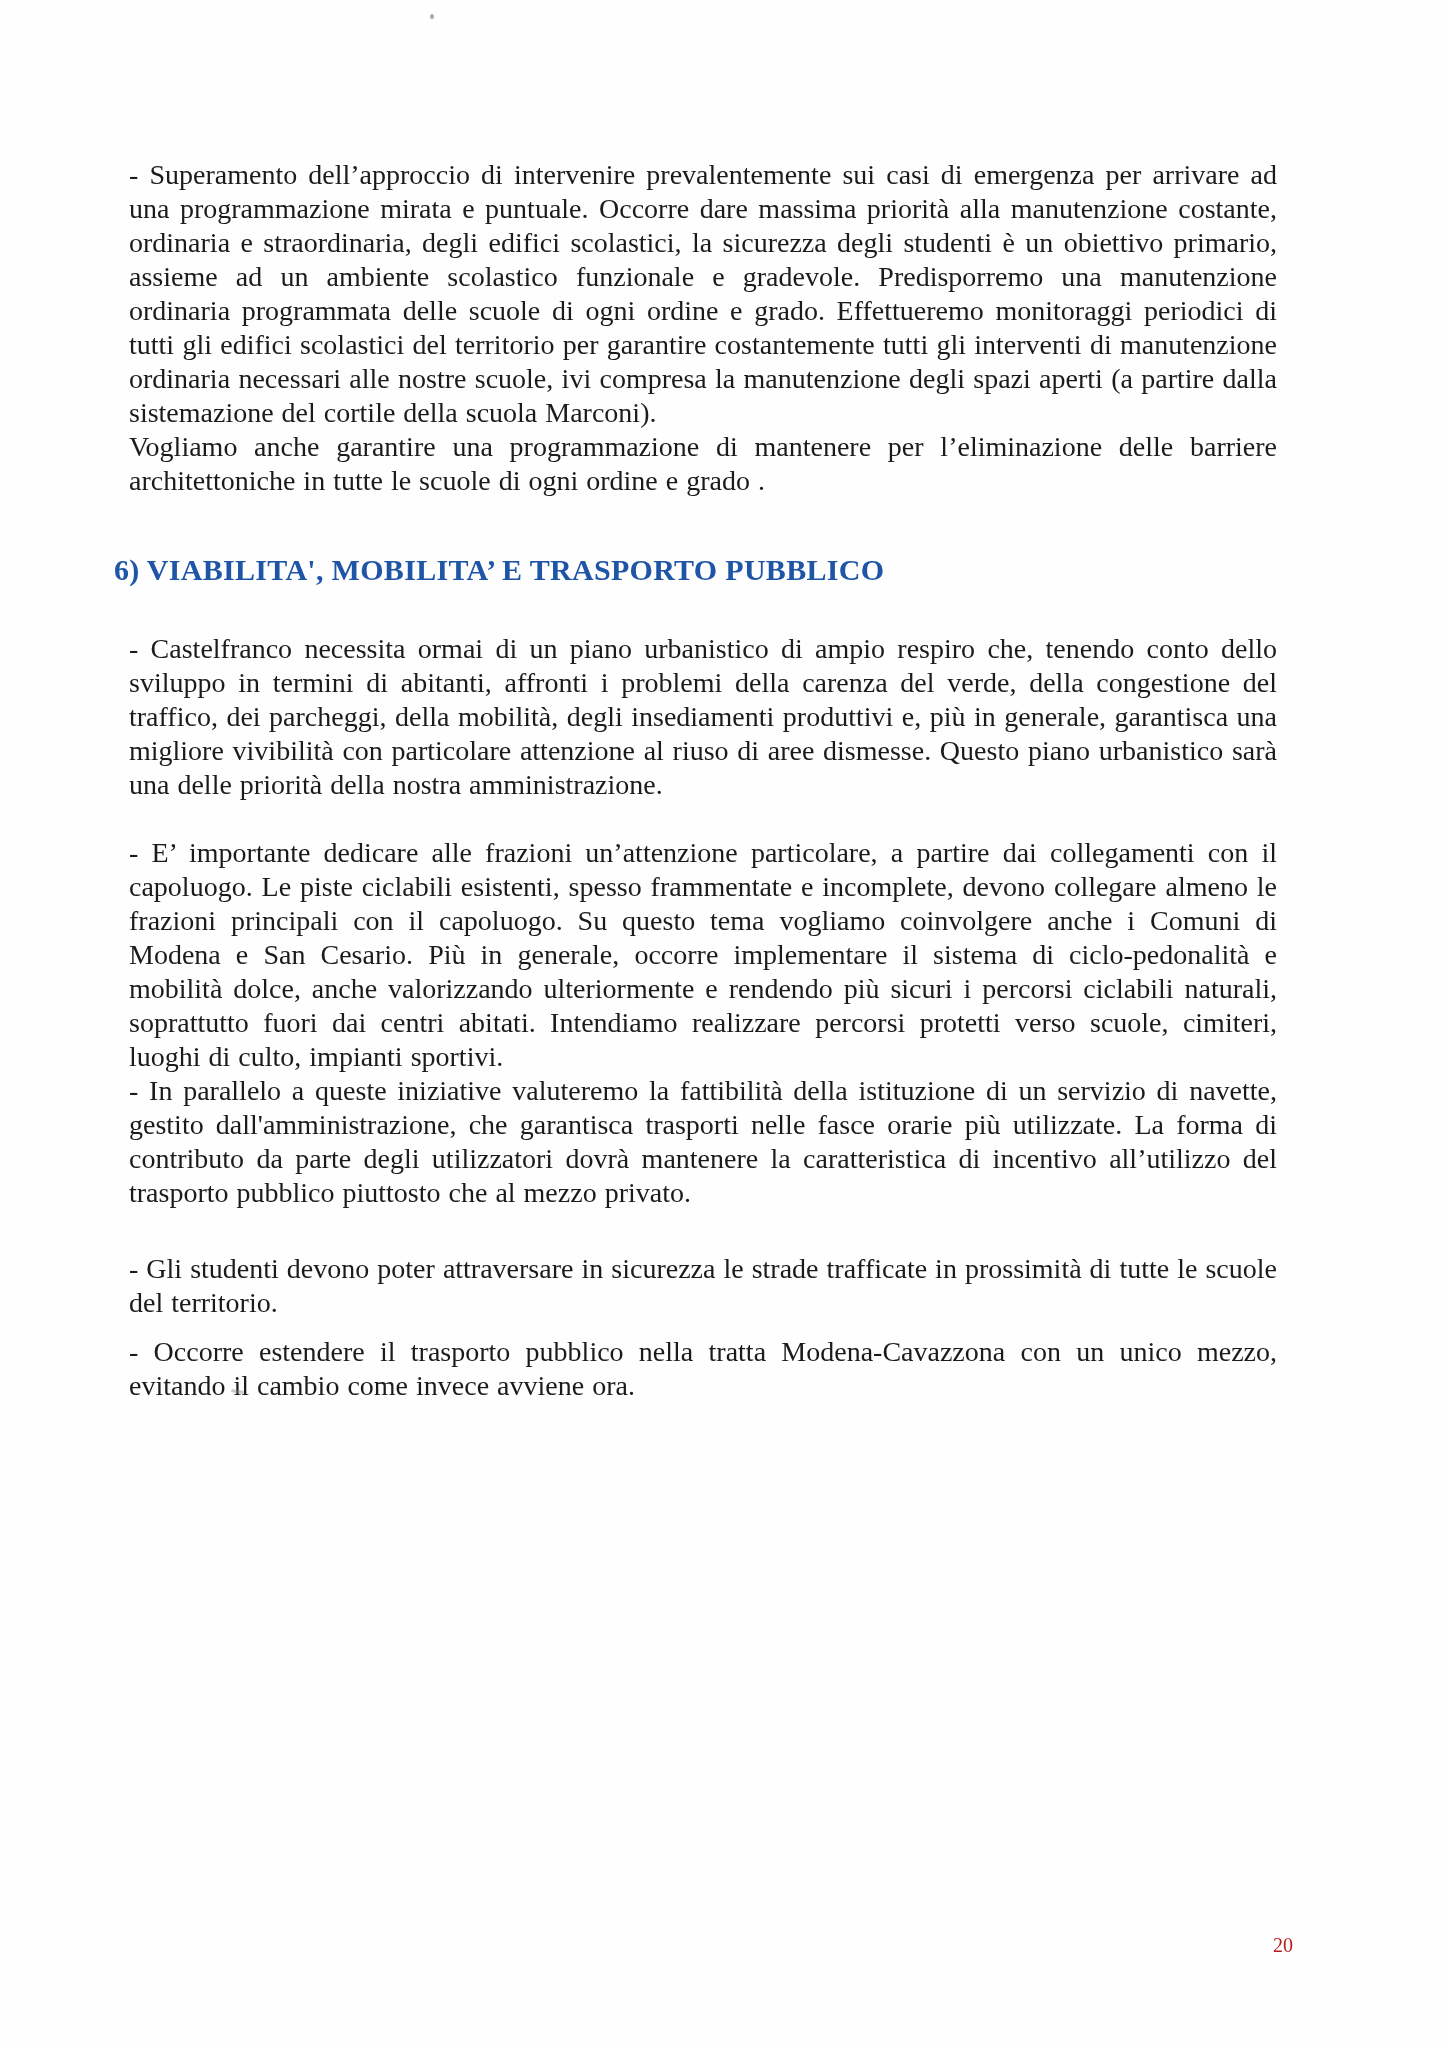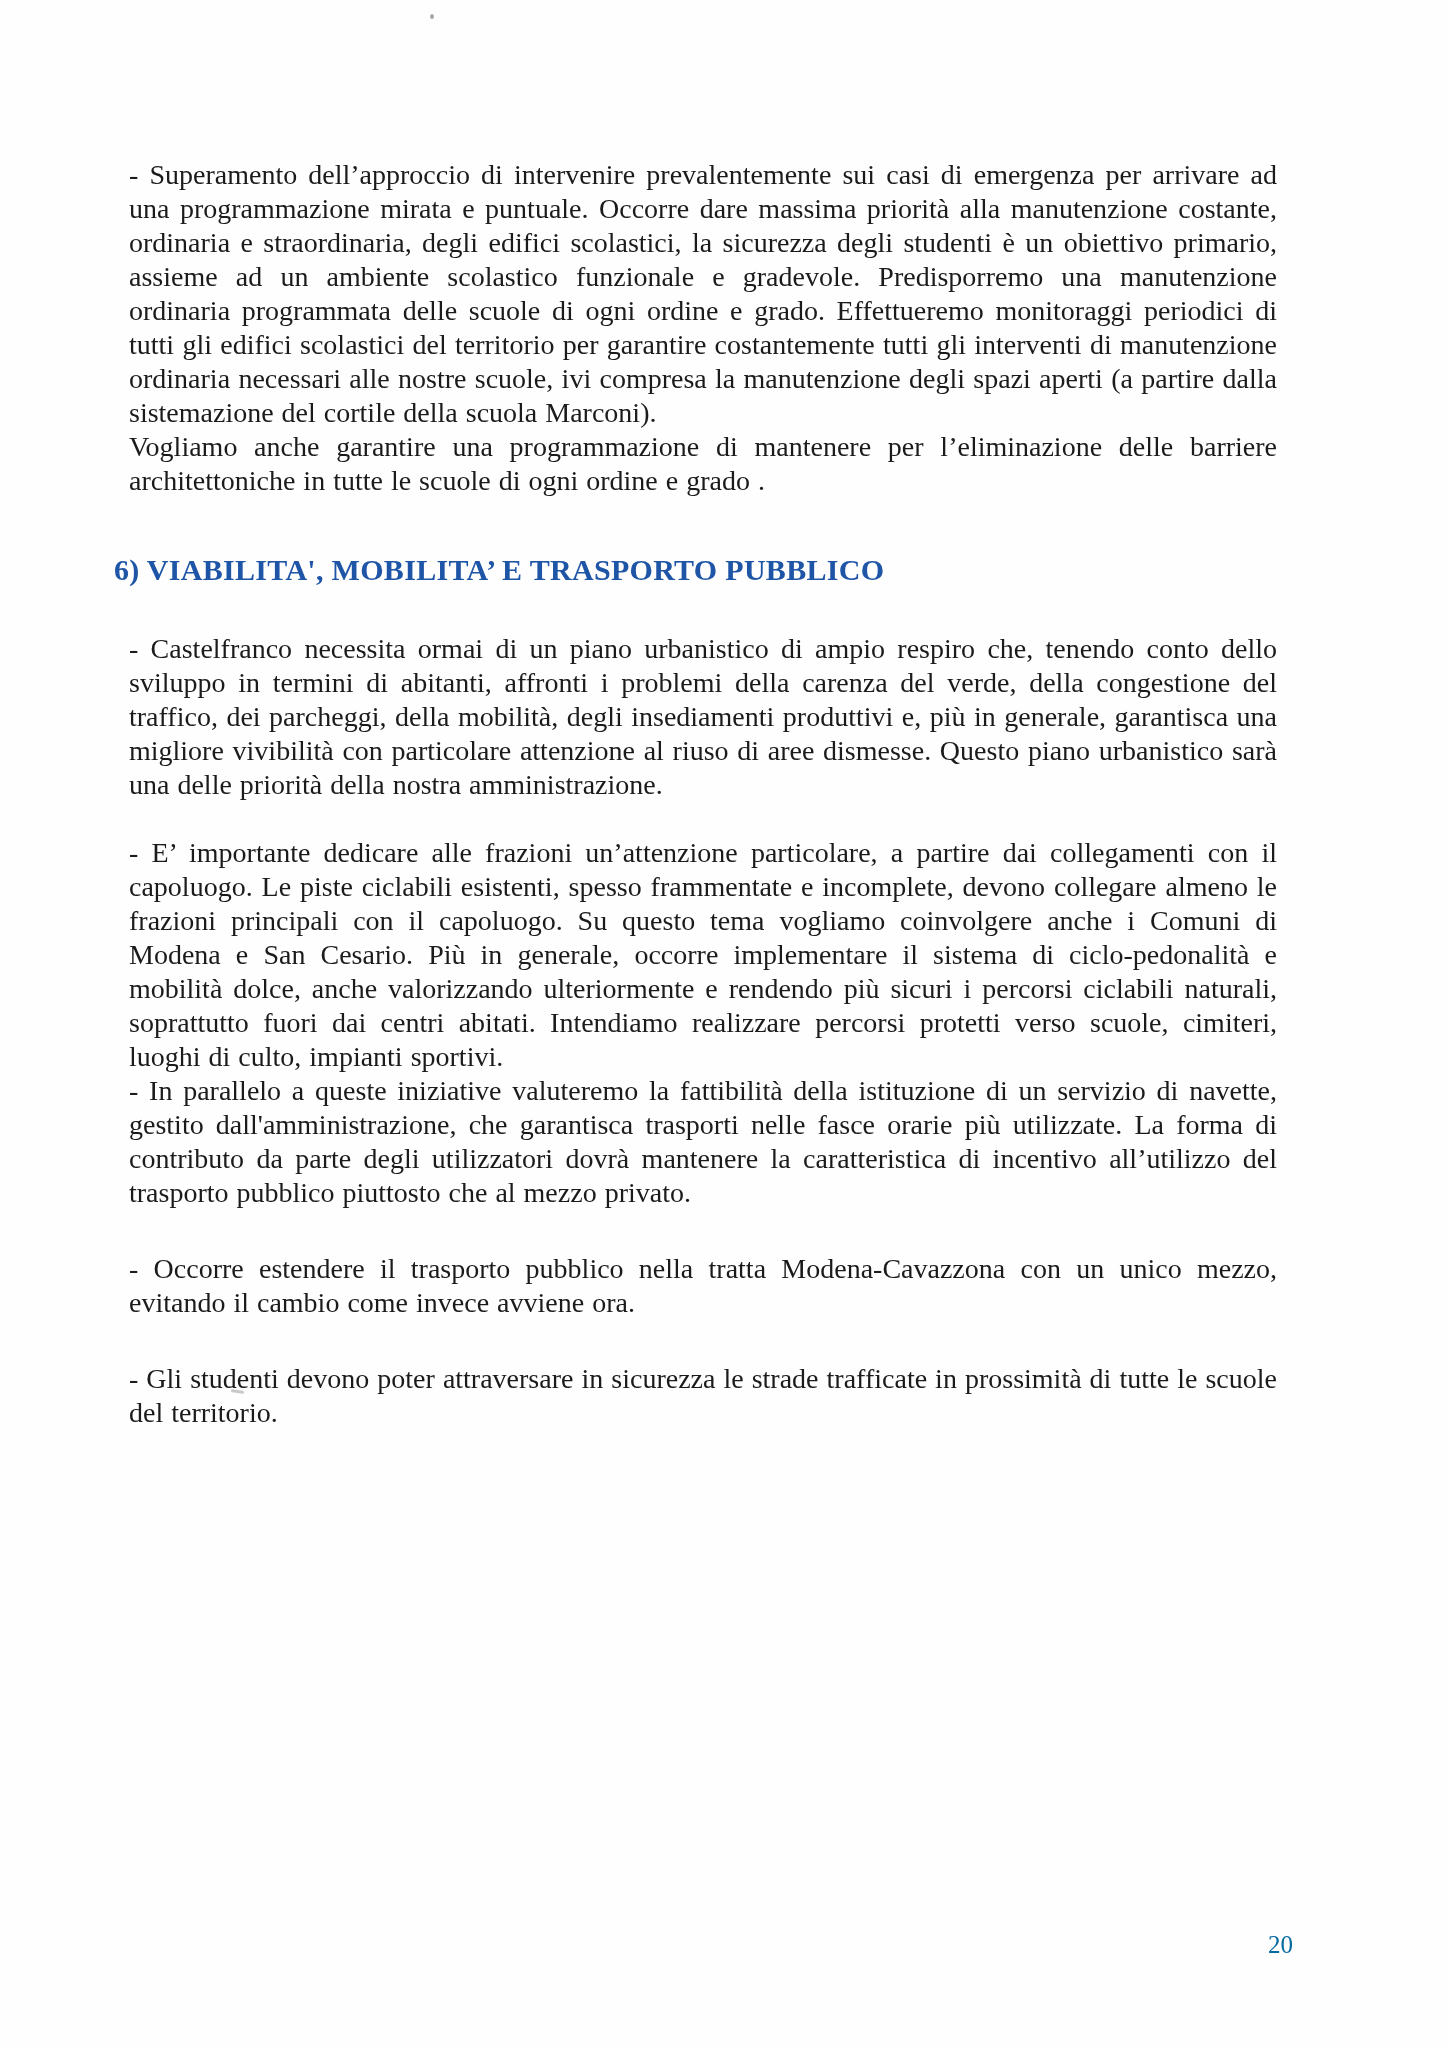--- a/index.html
+++ b/index.html
@@ -40,23 +40,23 @@
     font-size: 30px;
     line-height: 40px;
     font-weight: bold;
     letter-spacing: 0.3px;
     
   }
   .page-number {
     position: absolute;
     top: 1928px;
     right: 156px;
-    font-size: 25px;
+    font-size: 20px;
     line-height: 34px;
-    color: #0369a1;
+    color: #b91c1c;
   }
   
   .artifact {
     position: absolute;
     background: #8a8a8a;
     border-radius: 50%;
   }
   .artifact-top {
     left: 430px;
     top: 14px;
@@ -92,26 +92,26 @@
 
     <section class="block block-urban">
       <p class="para">- Castelfranco necessita ormai di un piano urbanistico di ampio respiro che, tenendo conto dello sviluppo in termini di abitanti, affronti i problemi della carenza del verde, della congestione del traffico,  dei parcheggi,  della mobilità, degli insediamenti produttivi e, più in generale, garantisca una migliore vivibilità con particolare attenzione al riuso di aree dismesse. Questo piano urbanistico sarà una delle priorità della nostra amministrazione.</p>
     </section>
 
     <section class="block block-mobility">
       <p class="para">- E’ importante dedicare alle frazioni un’attenzione particolare, a partire dai collegamenti con il capoluogo. Le piste ciclabili esistenti, spesso frammentate e incomplete, devono collegare almeno le frazioni principali con il capoluogo. Su questo tema vogliamo coinvolgere anche i Comuni di Modena e San Cesario. Più in generale, occorre implementare il sistema di ciclo-pedonalità e mobilità dolce, anche valorizzando ulteriormente e rendendo più sicuri i percorsi ciclabili naturali, soprattutto fuori dai centri abitati. Intendiamo realizzare percorsi protetti verso scuole, cimiteri, luoghi di culto, impianti sportivi.</p>
       <p class="para">- In parallelo a queste iniziative valuteremo la fattibilità della istituzione di un servizio di navette, gestito dall'amministrazione, che garantisca trasporti nelle fasce orarie più utilizzate. La forma di contributo da parte degli utilizzatori dovrà mantenere la caratteristica di incentivo all’utilizzo del trasporto pubblico piuttosto che al mezzo privato.</p>
     </section>
 
+    <section class="block block-students">
+      <p class="para">- Gli studenti devono poter attraversare in sicurezza le strade trafficate in prossimità di tutte le scuole del territorio.</p>
+    </section>
+
     <section class="block block-transport">
       <p class="para">- Occorre estendere il trasporto pubblico nella tratta Modena-Cavazzona con un unico mezzo, evitando il cambio come invece avviene ora.</p>
-    </section>
-
-    <section class="block block-students">
-      <p class="para">- Gli studenti devono poter attraversare in sicurezza le strade trafficate in prossimità di tutte le scuole del territorio.</p>
     </section>
 
   </div>
 
   <span class="artifact artifact-bottom"></span>
 
   <div class="page-number">20</div>
 
 </div>
 

